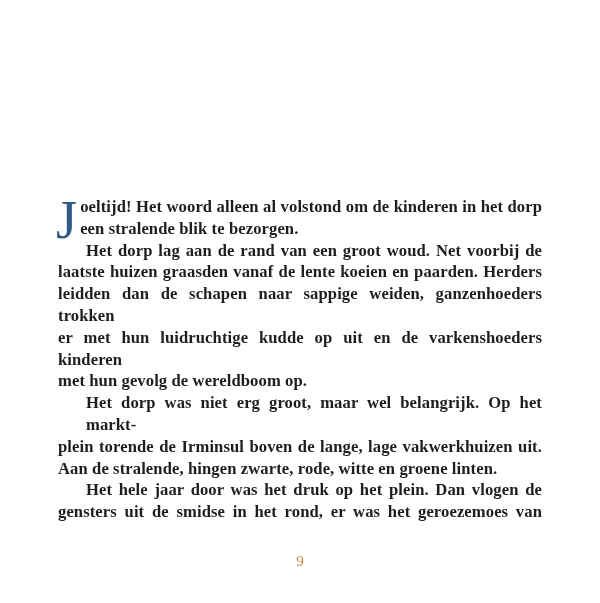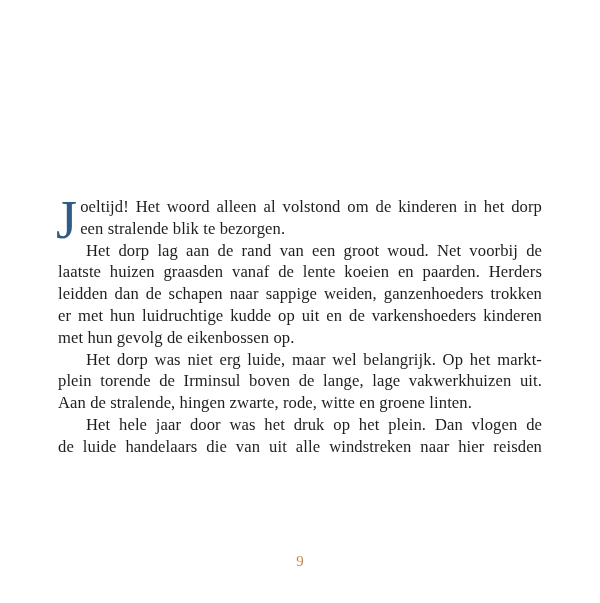--- a/index.html
+++ b/index.html
@@ -32,20 +32,21 @@
       line-height: 44px;
       height: 46px;
       margin: 2px 3px 0 -2px;
       padding: 0;
       font-family: "Liberation Serif", "DejaVu Serif", serif;
     }
     .line {
       display: block;
       text-align: justify;
       text-align-last: justify;
+      font-weight: bold;
     }
     .line.last {
       text-align-last: left;
     }
     .line.indent {
       padding-left: 28px;
     }
     .page-number {
       position: absolute;
       left: 0;
@@ -66,29 +67,29 @@
     <span class="drop-cap">J</span>
     <span class="line">oeltijd! Het woord alleen al volstond om de kinderen in het dorp</span>
     <span class="line last">een stralende blik te bezorgen.</span>
   </div>
 
   <div>
     <span class="line indent">Het dorp lag aan de rand van een groot woud. Net voorbij de</span>
     <span class="line">laatste huizen graasden vanaf de lente koeien en paarden. Herders</span>
     <span class="line">leidden dan de schapen naar sappige weiden, ganzenhoeders trokken</span>
     <span class="line">er met hun luidruchtige kudde op uit en de varkenshoeders kinderen</span>
-    <span class="line last">met hun gevolg de eikenbossen op.</span>
+    <span class="line last">met hun gevolg de wereldboom op.</span>
   </div>
 
   <div>
-    <span class="line indent">Het dorp was niet erg luide, maar wel belangrijk. Op het markt-</span>
+    <span class="line indent">Het dorp was niet erg groot, maar wel belangrijk. Op het markt-</span>
     <span class="line">plein torende de Irminsul boven de lange, lage vakwerkhuizen uit.</span>
     <span class="line last">Aan de stralende, hingen zwarte, rode, witte en groene linten.</span>
   </div>
 
   <div>
     <span class="line indent">Het hele jaar door was het druk op het plein. Dan vlogen de</span>
-    <span class="line">de luide handelaars die van uit alle windstreken naar hier reisden</span>
+    <span class="line">gensters uit de smidse in het rond, er was het geroezemoes van</span>
   </div>
 
 </div>
 
 <div class="page-number">9</div>
 
 </body></html>

